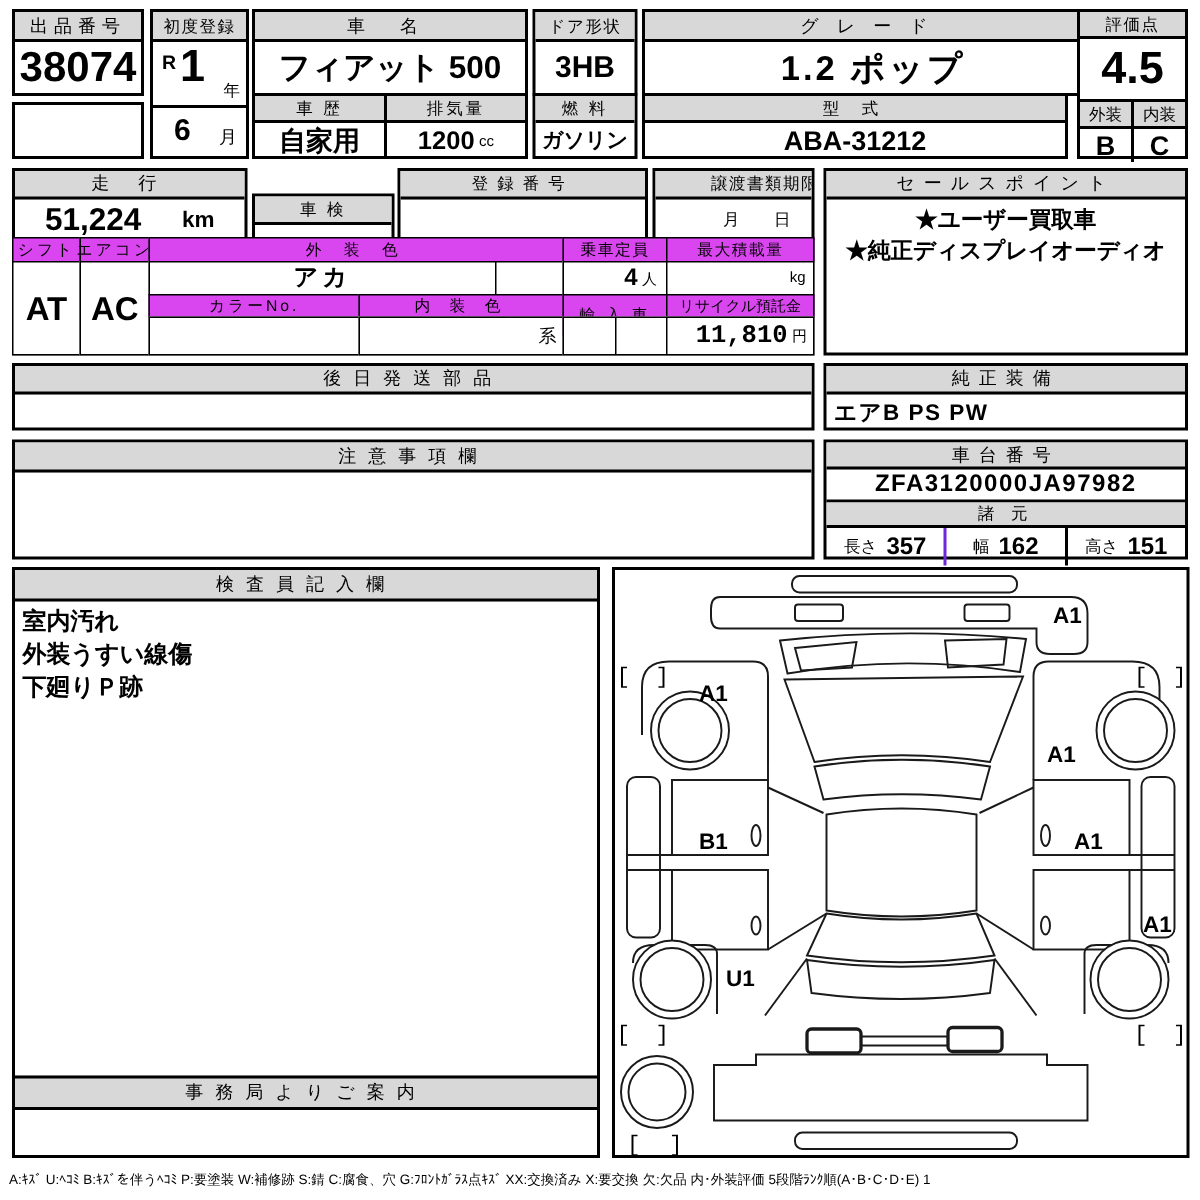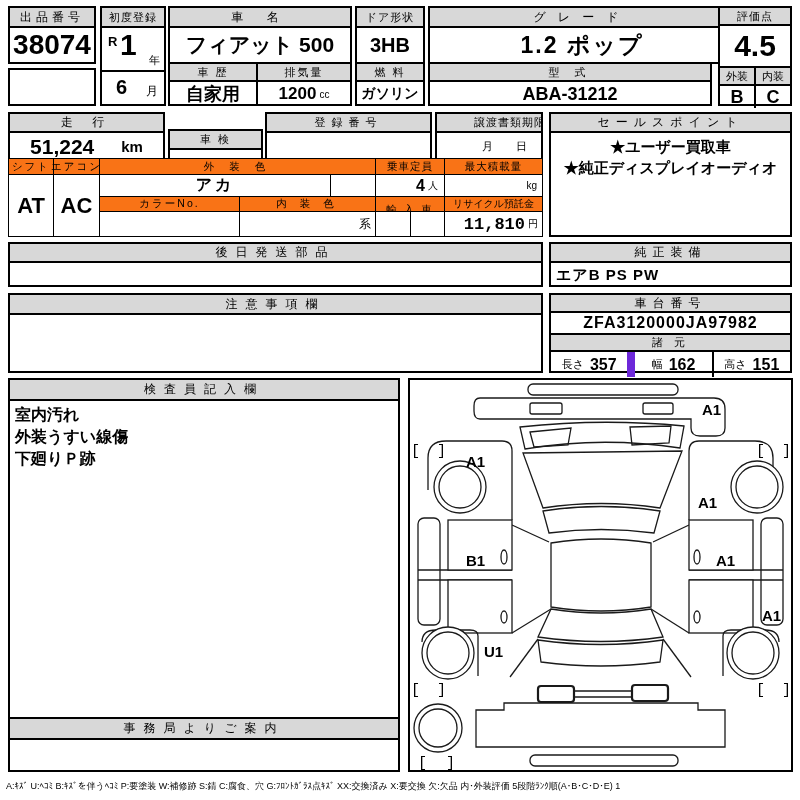--- a/index.html
+++ b/index.html
@@ -5,21 +5,21 @@
   html,body{margin:0;padding:0;background:#fff;}
   #sheet{position:relative;width:800px;height:800px;background:#fff;
          font-family:"Liberation Sans",sans-serif;color:#000;overflow:hidden;}
   .box{position:absolute;border:2px solid #000;background:#fff;box-sizing:border-box;}
   .hd{background:#d8d8d8;border-bottom:2px solid #000;display:flex;align-items:center;
       justify-content:center;font-size:12px;letter-spacing:4px;white-space:nowrap;overflow:hidden;}
   .hd.small{font-size:11px;letter-spacing:2px;}
   .val{display:flex;align-items:center;justify-content:center;white-space:nowrap;}
   .cell{position:absolute;border:1px solid #000;box-sizing:border-box;background:#fff;
         display:flex;align-items:center;justify-content:center;white-space:nowrap;}
-  .cell.ghd{background:#f97316;font-size:10.5px;letter-spacing:2px;}
+  .cell.ghd{background:#d946ef;font-size:10.5px;letter-spacing:2px;}
   .big{font-size:26px;font-weight:bold;}
   .unit{font-size:10px;font-weight:normal;margin-left:3px;}
   .star-line{font-size:15px;font-weight:bold;line-height:21px;white-space:nowrap;text-align:center;}
   .insp-line{font-size:16px;font-weight:bold;line-height:22px;white-space:nowrap;}
   #legend{position:absolute;left:6px;top:780px;width:790px;font-size:9px;
           letter-spacing:0;white-space:nowrap;}
   svg text.mark{font-family:"Liberation Sans",sans-serif;font-weight:bold;font-size:15px;}
   svg text.brk{font-family:"Liberation Mono","DejaVu Sans Mono",monospace;font-size:15px;}
 </style>
 </head>
@@ -171,21 +171,21 @@
 
   <div class="box" style="left:8px;top:293px;width:535px;height:80px;">
     <div class="hd" style="height:18px;letter-spacing:8px;">注意事項欄</div>
     <div></div>
   </div>
   <div class="box" style="left:549px;top:293px;width:243px;height:80px;">
     <div class="hd" style="height:16px;letter-spacing:6px;">車台番号</div>
     <div class="val" style="height:20px;font-size:16px;font-weight:bold;border-bottom:2px solid #000;letter-spacing:1px;">ZFA3120000JA97982</div>
     <div class="hd" style="height:15px;font-size:11px;">諸 元</div>
     <div style="height:25px;display:flex;">
-      <div class="val" style="flex:1;border-right:8px solid #6d28d9;">
+      <div class="val" style="flex:1;border-right:2px solid #6d28d9;">
         <span style="font-size:11px;margin-right:6px;">長さ</span>
         <span style="font-size:16px;font-weight:bold;">357</span>
       </div>
       <div class="val" style="flex:1;border-right:2px solid #000;">
         <span style="font-size:11px;margin-right:6px;">幅</span>
         <span style="font-size:16px;font-weight:bold;">162</span>
       </div>
       <div class="val" style="flex:1;">
         <span style="font-size:11px;margin-right:6px;">高さ</span>
         <span style="font-size:16px;font-weight:bold;">151</span>

